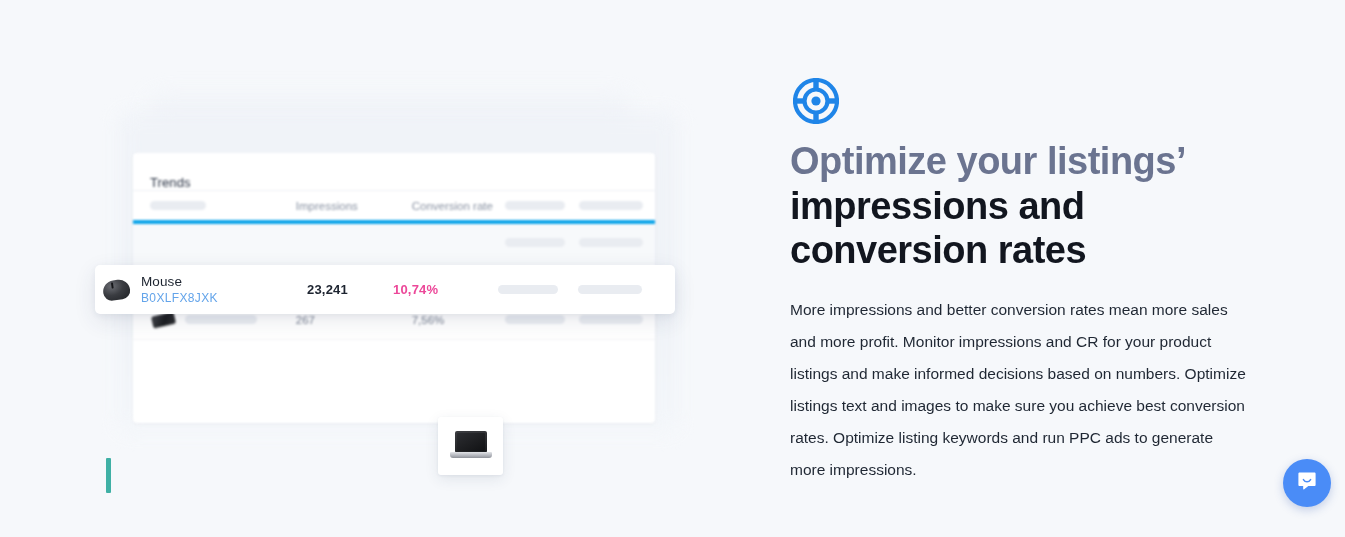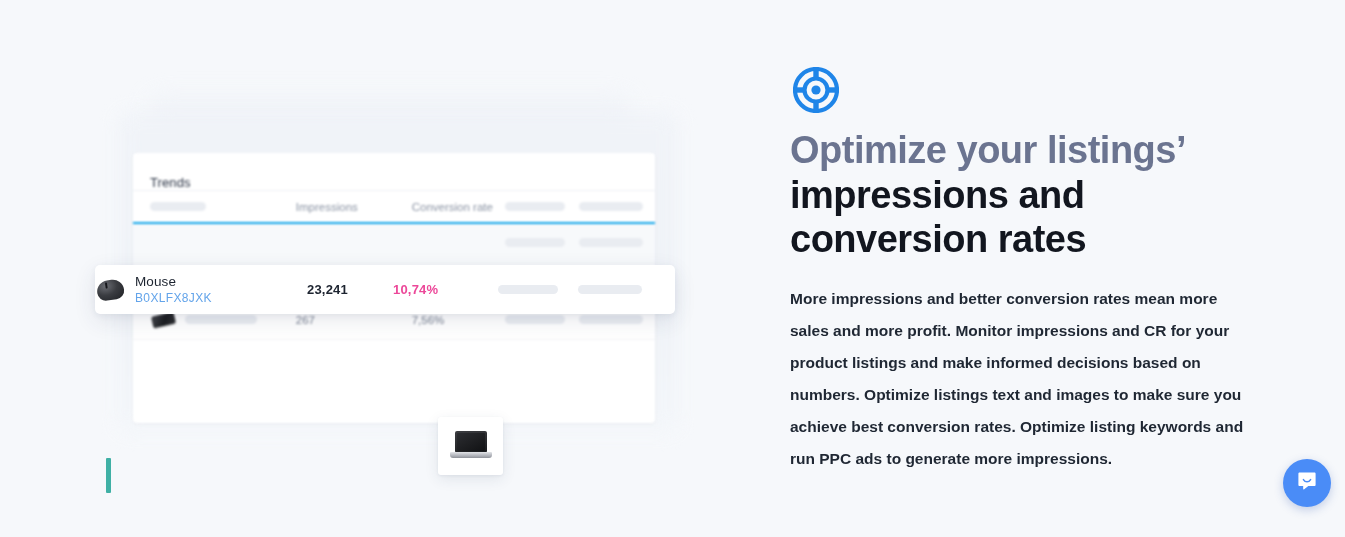--- a/index.html
+++ b/index.html
@@ -67,21 +67,21 @@
     font-weight: 400;
     letter-spacing: .1px;
   }
   .t-row {
     height: 38.5px;
     display: flex;
     align-items: center;
     border-bottom: 1px solid #f2f4f7;
     box-sizing: border-box;
   }
-  .t-row.header { height: 33px; border-bottom: 2px solid #0ea5e9; }
+  .t-row.header { height: 33px; border-bottom: 4px solid #0ea5e9; }
   .t-row.shade { background: #f7f9fb; }
 
   .c-prod  { width: 174px; padding-left: 17px; box-sizing: border-box;
              display: flex; align-items: center; gap: 9px; }
   .c-imp   { width: 86px; font-size: 11.5px; color: #7b8494; }
   .c-cr    { width: 100px; font-size: 11.5px; color: #7b8494; margin-left: 36px; }
   .c-x1    { width: 80px; }
   .c-x2    { width: 82px; }
 
   .t-row.header .c-imp,
@@ -177,21 +177,21 @@
     width: 580px; height: 49px;
     background: #ffffff;
     border-radius: 5px;
     box-shadow: 0 7px 22px rgba(42,58,92,.11), 0 2px 6px rgba(42,58,92,.06);
     display: flex;
     align-items: center;
     box-sizing: border-box;
   }
   .hi-prod {
     width: 212px;
-    padding-left: 0;
+    padding-left: 6px;
     box-sizing: border-box;
     display: flex; align-items: center; gap: 10px;
   }
   .hi-thumb { width: 30px; height: 30px; flex: 0 0 30px; position: relative; }
   .hi-thumb .th-mouse {
     left:2px; top:6px; width:27px; height:20px; border-radius:13px 13px 10px 10px;
   }
   .hi-names { line-height: 1.18; }
   .hi-title {
     font-size: 13.5px; color: #1d2430; font-weight: 400; letter-spacing: .1px;
@@ -243,21 +243,21 @@
     position: absolute;
     left: 106px; top: 458px;
     width: 5px; height: 35px;
     background: #3fb0a5;
     border-radius: 1px;
   }
 
   
   #right-content {
     position: absolute;
-    left: 790px; top: 6px;
+    left: 790px; top: 17px;
     width: 470px; height: 515px;
   }
   .feature-icon {
     position: absolute; left: 3px; top: 61px;
     width: 46px; height: 46px;
   }
   .headline {
     position: absolute;
     left: 0; top: 122px;
     width: 460px;
@@ -270,21 +270,21 @@
   }
   .headline .muted { color: #6b7490; }
   .body-copy {
     position: absolute;
     left: 0; top: 277px;
     width: 460px;
     margin: 0;
     font-size: 15.5px;
     line-height: 32px;
     color: #1f2733;
-    font-weight: 700;
+    font-weight: 400;
   }
 
   
   .chat-launcher {
     position: absolute;
     left: 1283px; top: 459px;
     width: 48px; height: 48px;
     border-radius: 50%;
     background: #4a8cf7;
     box-shadow: 0 3px 10px rgba(40,80,170,.25);

